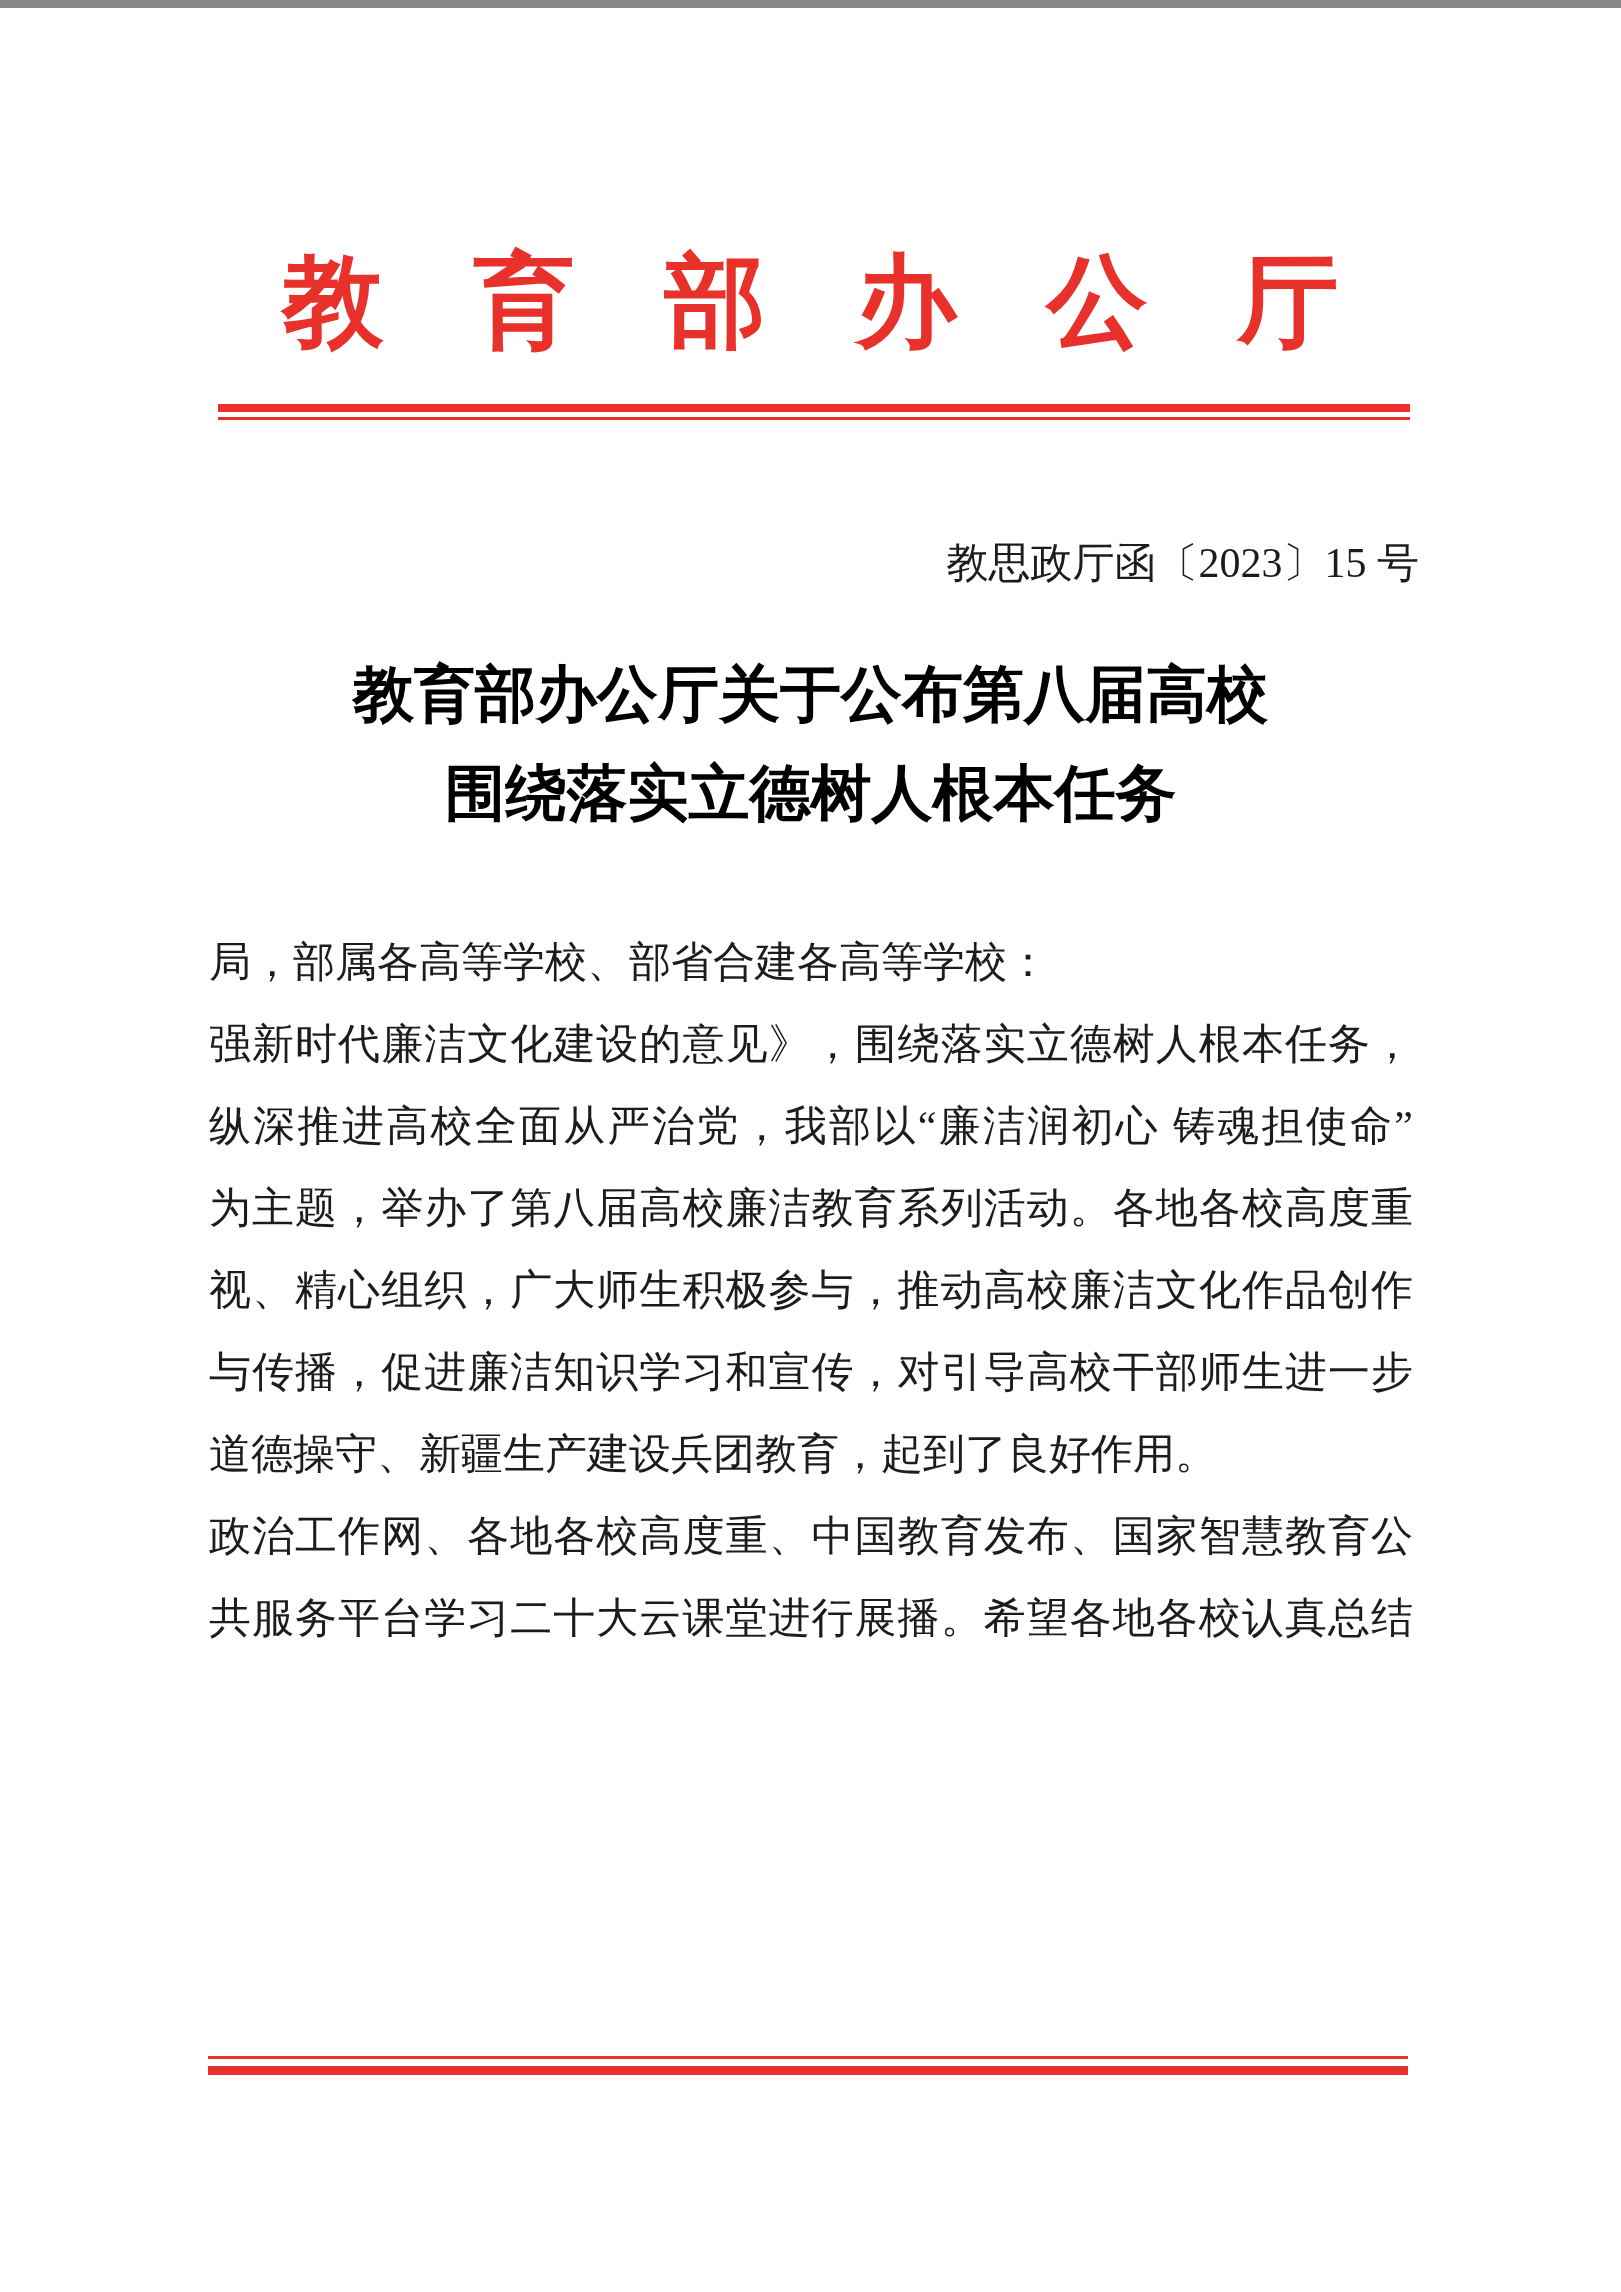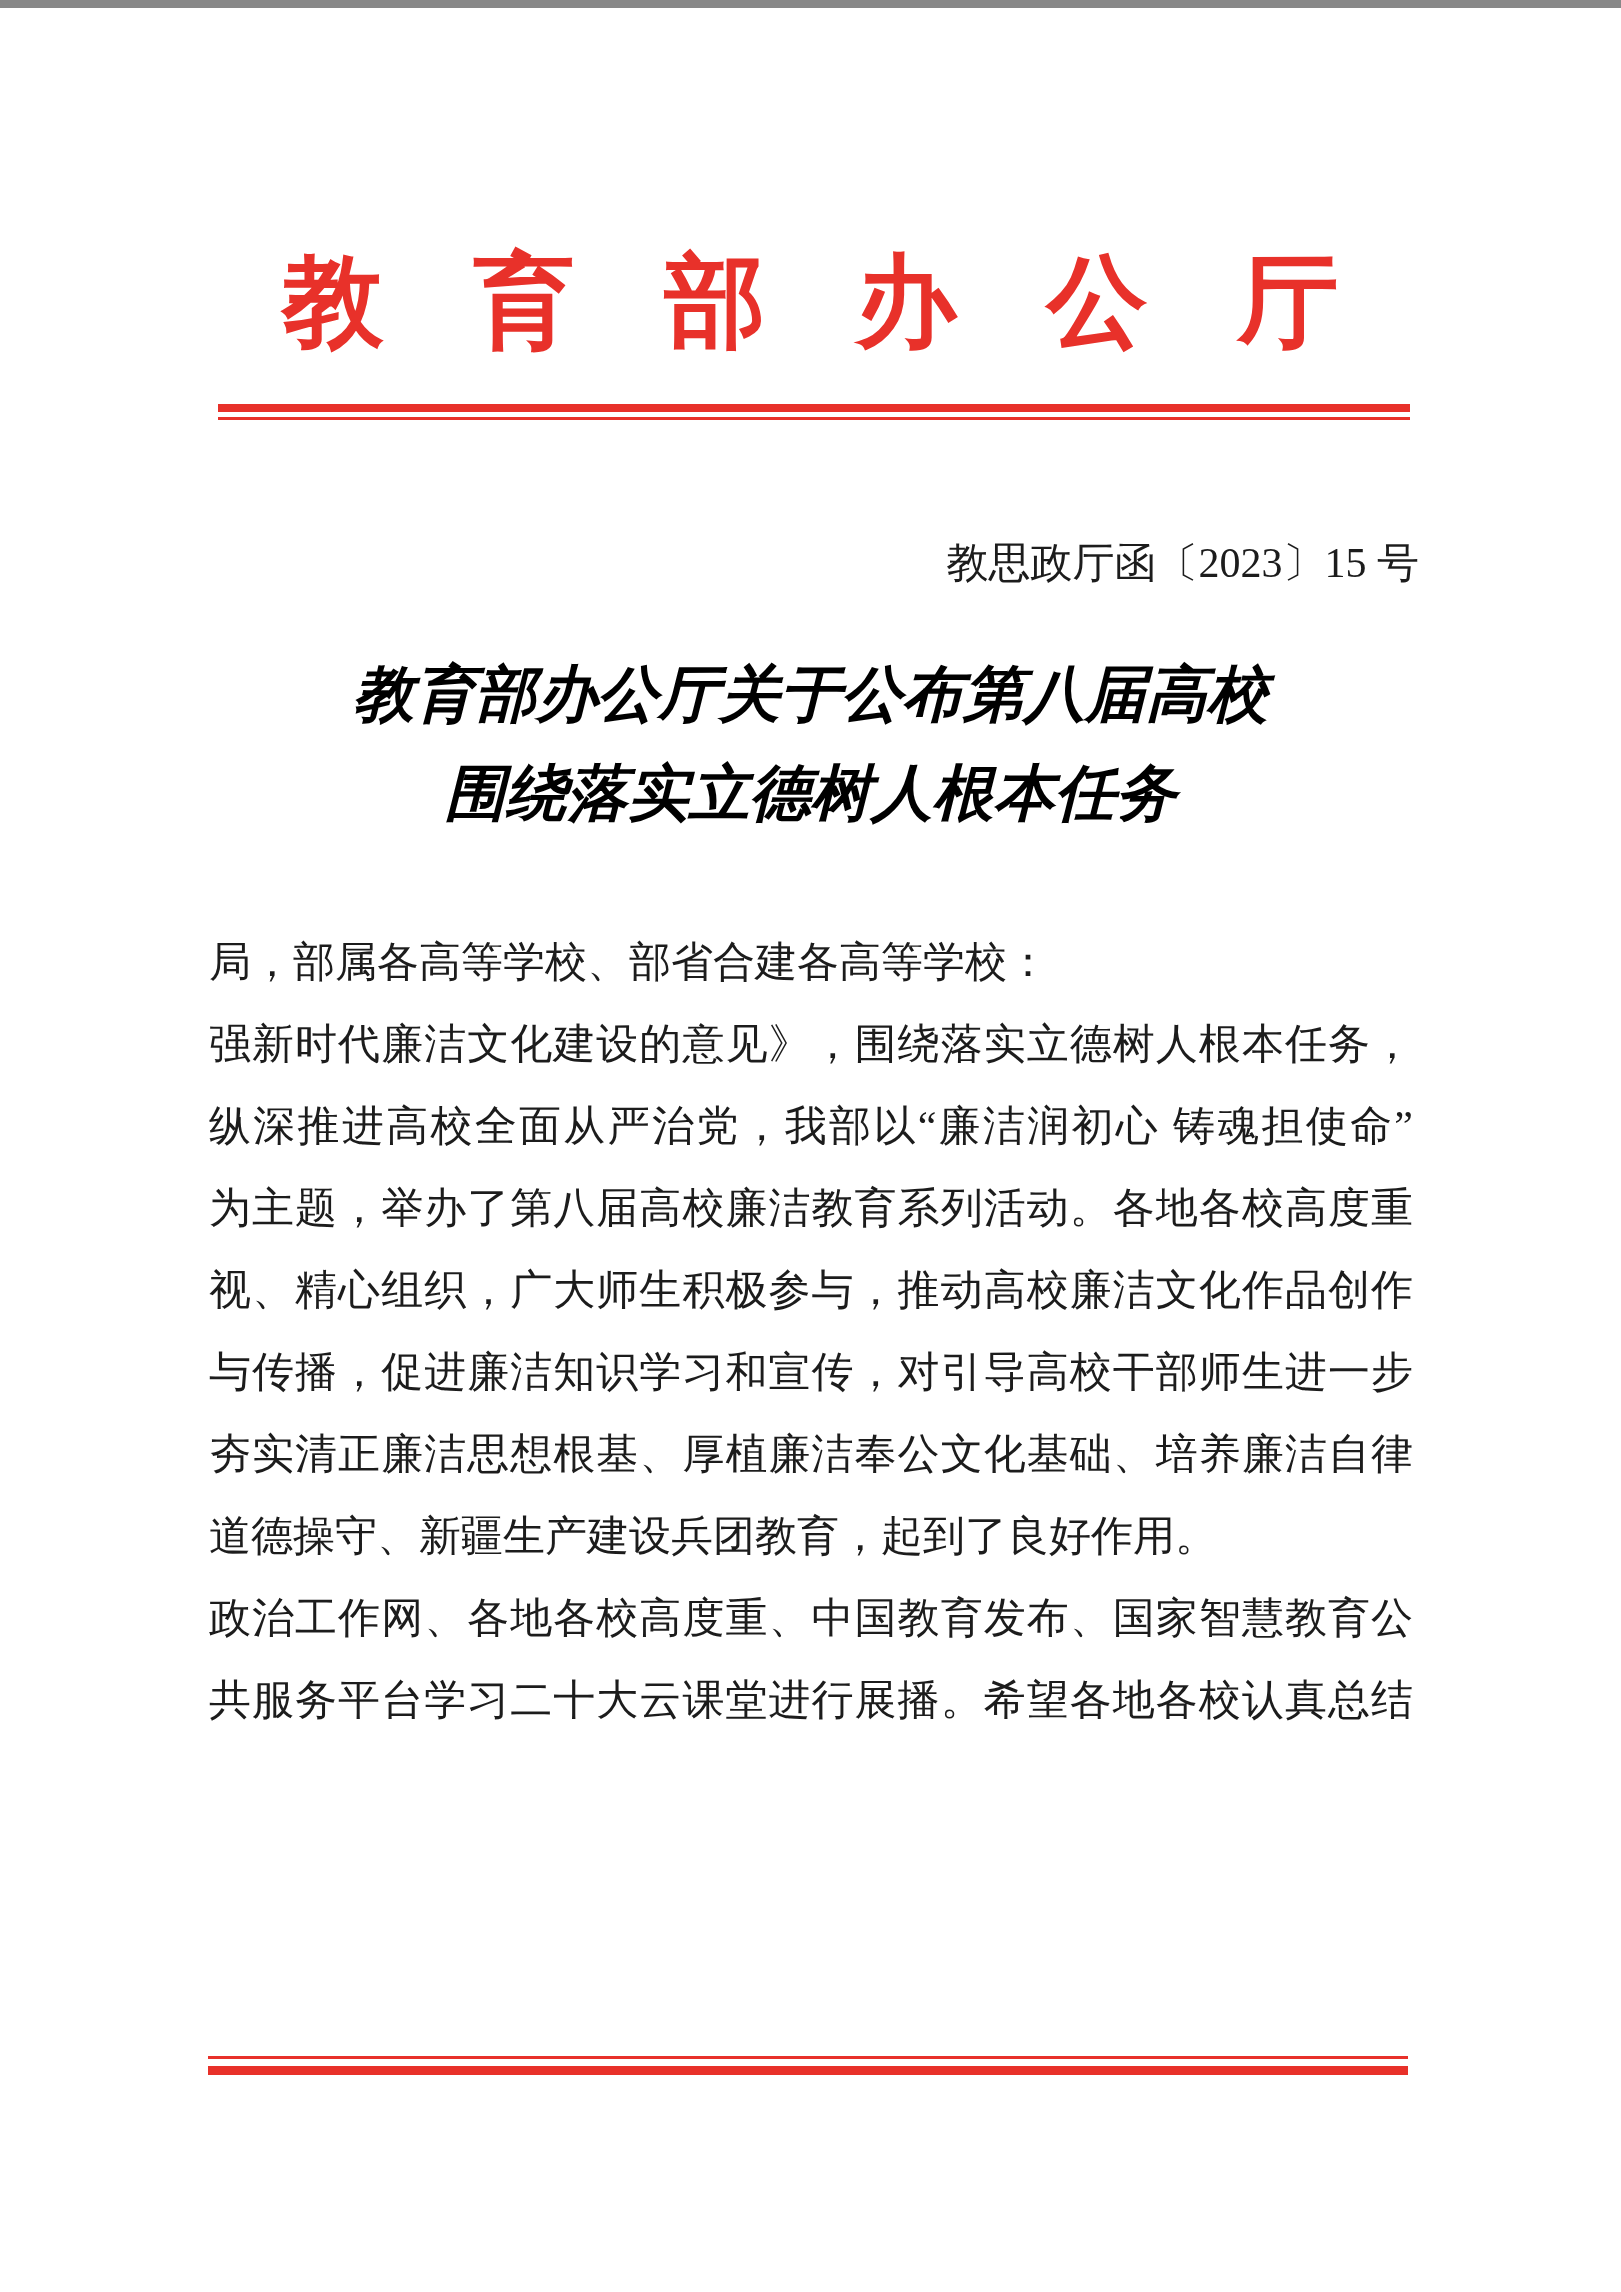--- a/index.html
+++ b/index.html
@@ -49,21 +49,20 @@
     position: absolute;
     top: 637px;
     left: 0;
     width: 100%;
     text-align: center;
     font-family: "Liberation Serif", "DejaVu Serif", serif;
     font-weight: 900;
     font-size: 61px;
     color: #000000;
     line-height: 99px;
-    font-style: italic;
   }
   
   .body-text {
     position: absolute;
     top: 913px;
     left: 209px;
     width: 1204px;
     font-family: "Liberation Serif", "DejaVu Serif", serif;
     font-size: 42px;
     color: #1c1c1c;
@@ -97,21 +96,20 @@
     <div>围绕落实立德树人根本任务</div>
   </div>
 
   <div class="body-text">
     <div class="line para-end">局，部属各高等学校、部省合建各高等学校：</div>
     <div class="line">强新时代廉洁文化建设的意见》，围绕落实立德树人根本任务，</div>
     <div class="line">纵深推进高校全面从严治党，我部以“廉洁润初心 铸魂担使命”</div>
     <div class="line">为主题，举办了第八届高校廉洁教育系列活动。各地各校高度重</div>
     <div class="line">视、精心组织，广大师生积极参与，推动高校廉洁文化作品创作</div>
     <div class="line">与传播，促进廉洁知识学习和宣传，对引导高校干部师生进一步</div>
-    <div class="line">夯实清正廉洁思想根基、厚植廉洁奉公文化基础、培养廉洁自律</div>
     <div class="line para-end">道德操守、新疆生产建设兵团教育，起到了良好作用。</div>
     <div class="line">政治工作网、各地各校高度重、中国教育发布、国家智慧教育公</div>
     <div class="line">共服务平台学习二十大云课堂进行展播。希望各地各校认真总结</div>
   </div>
 
   <div class="rule rule-bottom-thin"></div>
   <div class="rule rule-bottom-thick"></div>
 
 </div>
 

